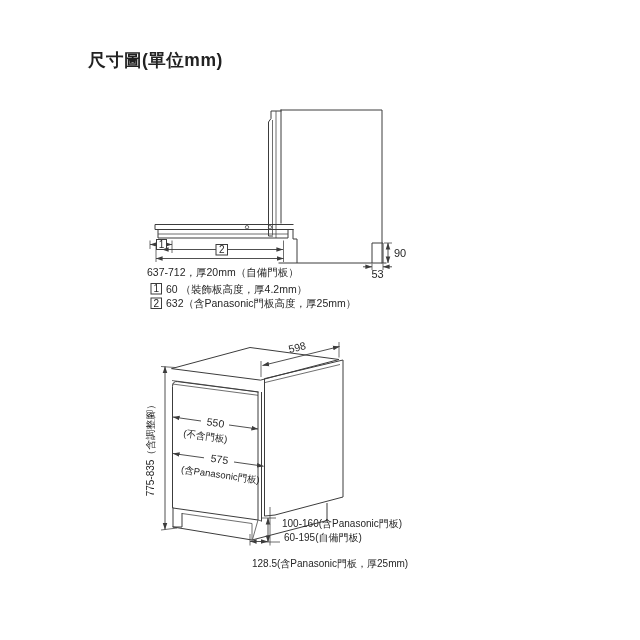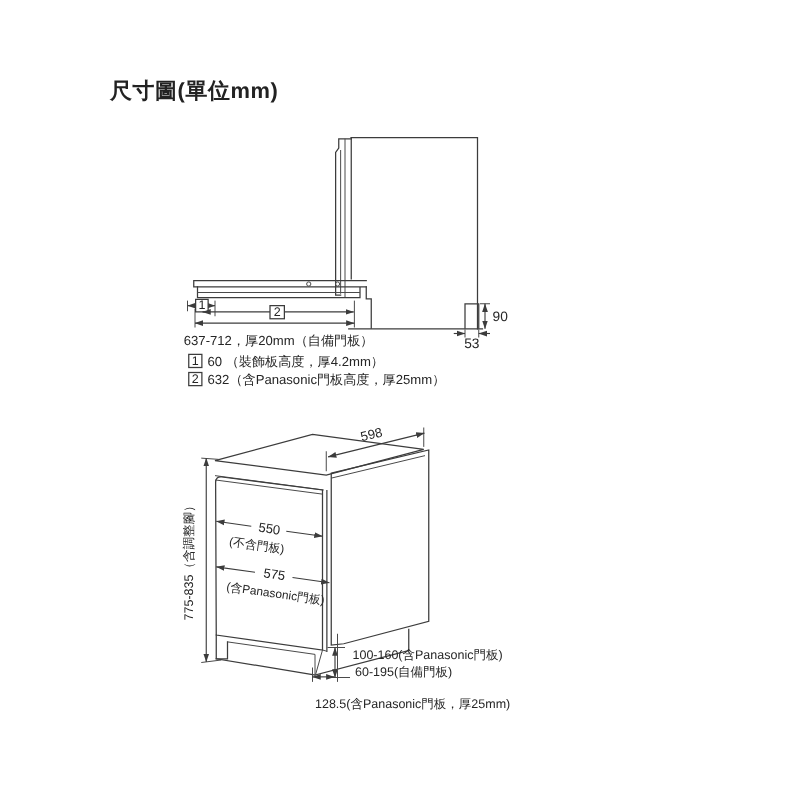--- a/index.html
+++ b/index.html
@@ -2,21 +2,21 @@
 <html><head>
 <meta charset="utf-8">
 <style>
   html,body{margin:0;padding:0;}
   body{
     width:640px;height:640px;position:relative;background:#ffffff;
     font-family:"Liberation Sans","DejaVu Sans",sans-serif;color:#2a2a2a;
     overflow:hidden;
   }
   .page-title{
-    position:absolute;left:88px;top:60px;font-size:17.5px;font-weight:600;
+    position:absolute;left:88px;top:48px;font-size:17.5px;font-weight:600;
     color:#222;letter-spacing:0.5px;
   }
   svg{position:absolute;overflow:visible;}
   #section-svg{left:130px;top:95px;}
   #perspective-svg{left:130px;top:330px;}
   svg .ln{stroke:#3c3c3c;stroke-width:1;fill:none;stroke-linecap:square;}
   svg .thin{stroke:#4a4a4a;stroke-width:0.8;fill:none;}
   svg .dim{stroke:#3c3c3c;stroke-width:0.9;fill:none;}
   svg text{fill:#262626;font-family:"Liberation Sans","DejaVu Sans",sans-serif;}
   svg .t10{font-size:10px;}

